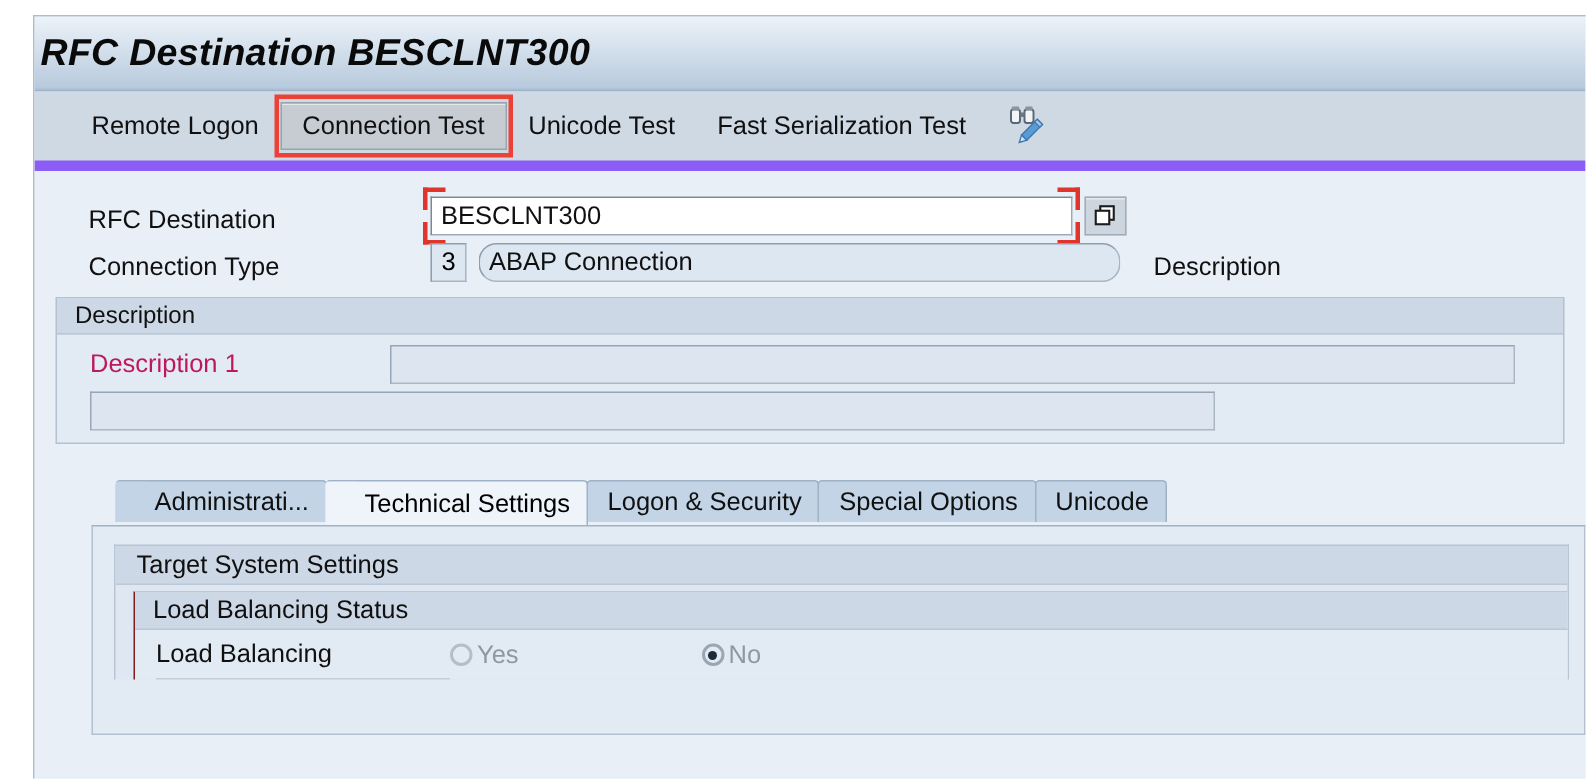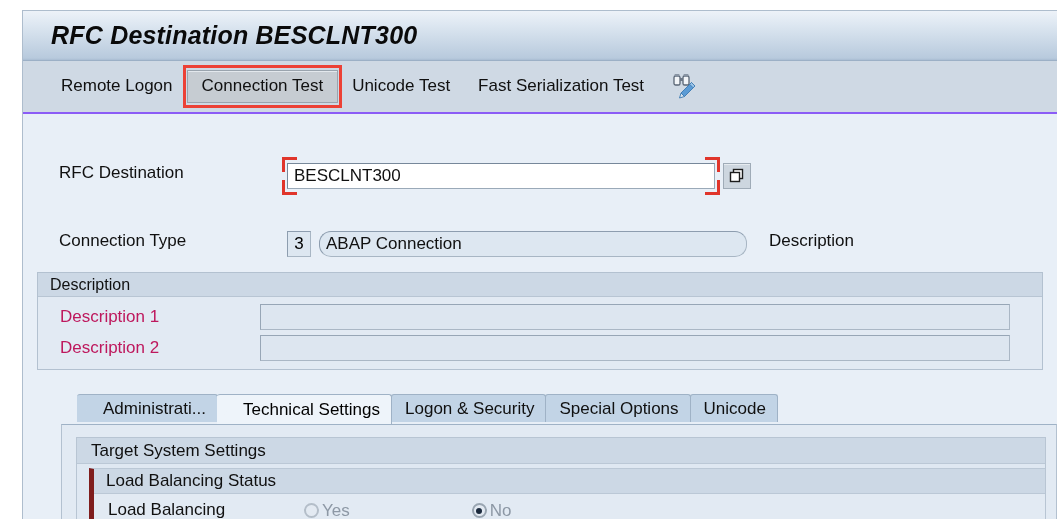--- a/index.html
+++ b/index.html
@@ -38,37 +38,37 @@
     overflow: hidden;
   }
 
   
   .titlebar {
     height: 50px;
     background: linear-gradient(to bottom, #edf2f8 0%, #dde7f1 28%, #b8cadd 96%, #a9bdd2 100%);
     border-bottom: 1px solid #9cb0c6;
     display: flex;
     align-items: center;
-    padding-left: 28px;
+    padding-left: 4px;
     box-sizing: border-box;
   }
   .title-text {
     font-size: 25px;
     font-weight: bold;
     font-style: italic;
     color: #0a0a0a;
     letter-spacing: 0.2px;
     white-space: nowrap;
   }
 
   
   .toolbar {
     height: 53px;
     background: #cfd9e4;
-    border-bottom: 2px solid #8b5cf6;
+    border-bottom: 7px solid #8b5cf6;
     display: flex;
     align-items: center;
     padding-left: 24px;
     box-sizing: border-box;
     position: relative;
   }
   .tb-btn {
     font-size: 17px;
     color: #101010;
     padding: 5px 14px;
@@ -105,25 +105,24 @@
     background: #e8eff7;
     position: relative;
     height: 100%;
   }
 
   .form-block {
     padding: 12px 0 0 0;
   }
   .form-row {
     display: flex;
-    align-items: flex-start;
+    align-items: flex-end;
     height: 31px;
     padding-left: 36px;
     position: relative;
-    margin-top: 37px;
   }
   .lbl {
     font-size: 17px;
     color: #101010;
     white-space: nowrap;
   }
   .lbl-w {
     width: 228px;
     flex: 0 0 228px;
   }
@@ -315,21 +314,21 @@
     border-bottom: 1px solid #bbc8d6;
     display: flex;
     align-items: center;
     padding-left: 14px;
     font-size: 17px;
     color: #101010;
     box-sizing: border-box;
   }
   .subpanel {
     margin: 4px 0 0 12px;
-    border-left: 5px solid #7f1d1d;
+    border-left: 1px solid #7f1d1d;
     border-top: 1px solid #bbc8d6;
     background: #dde7f1;
   }
   .subpanel-header {
     height: 25px;
     background: #ccd8e5;
     border-bottom: 1px solid #bbc8d6;
     display: flex;
     align-items: center;
     padding-left: 12px;
@@ -463,21 +462,20 @@
       </div>
 
       <div class="group">
         <div class="group-header">Description</div>
         <div class="group-body">
           <div class="desc-row">
             <div class="desc-lbl">Description 1</div>
             <div class="inp disabled inp-desc"></div>
           </div>
           <div class="desc-row">
-            <div class="desc-lbl">Description 2</div>
             <div class="inp disabled inp-desc"></div>
           </div>
         </div>
       </div>
 
       <div class="tabwrap">
         <div class="tabs">
           <div class="tab slant">
             <span>Administrati...</span>
           </div>

